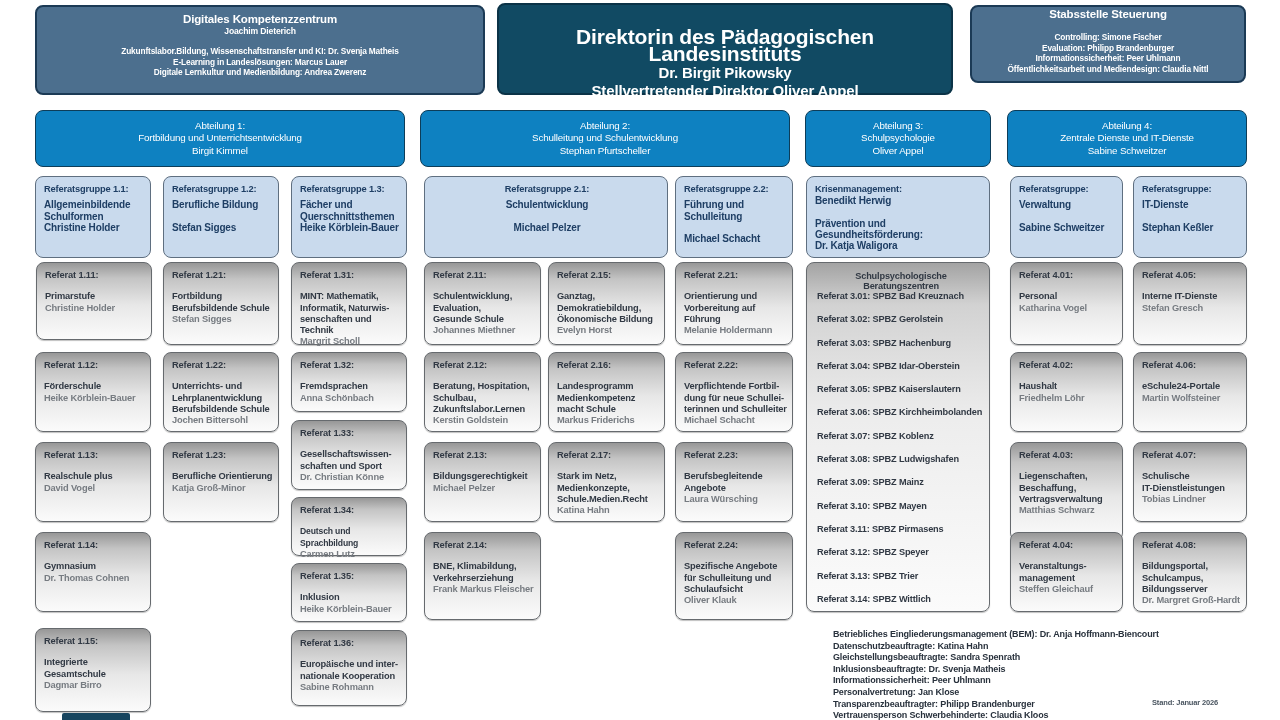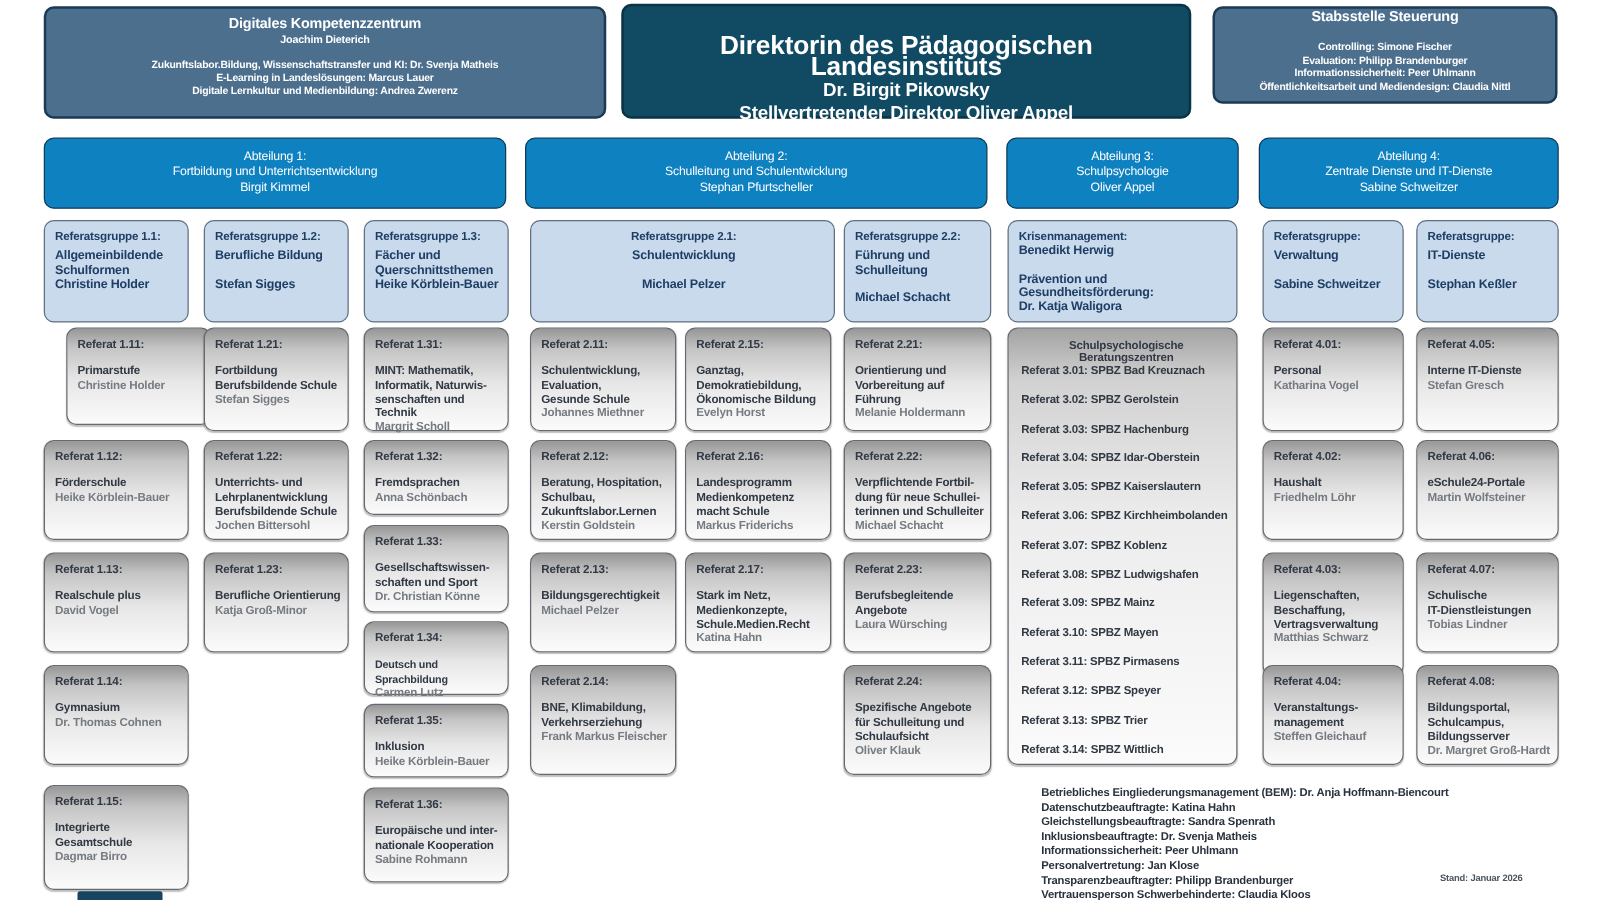--- a/index.html
+++ b/index.html
@@ -137,21 +137,21 @@
 
 Sabine Schweitzer</div>
   </div>
   <div class="box lblue" style="left:1133px;top:176px;width:114px;height:82px">
     <div class="bt">Referatsgruppe:</div>
     <div class="bb">IT-Dienste
 
 Stephan Keßler</div>
   </div>
 
-  <div class="box gray" style="left:53px;top:262px;width:116px;height:78px">
+  <div class="box gray" style="left:36px;top:262px;width:116px;height:78px">
     <div class="bt">Referat 1.11:</div>
     <div class="bb">Primarstufe</div>
     <div class="bn">Christine Holder</div>
   </div>
   <div class="box gray" style="left:35px;top:352px;width:116px;height:80px">
     <div class="bt">Referat 1.12:</div>
     <div class="bb">Förderschule</div>
     <div class="bn">Heike Körblein-Bauer</div>
   </div>
   <div class="box gray" style="left:35px;top:442px;width:116px;height:80px">

